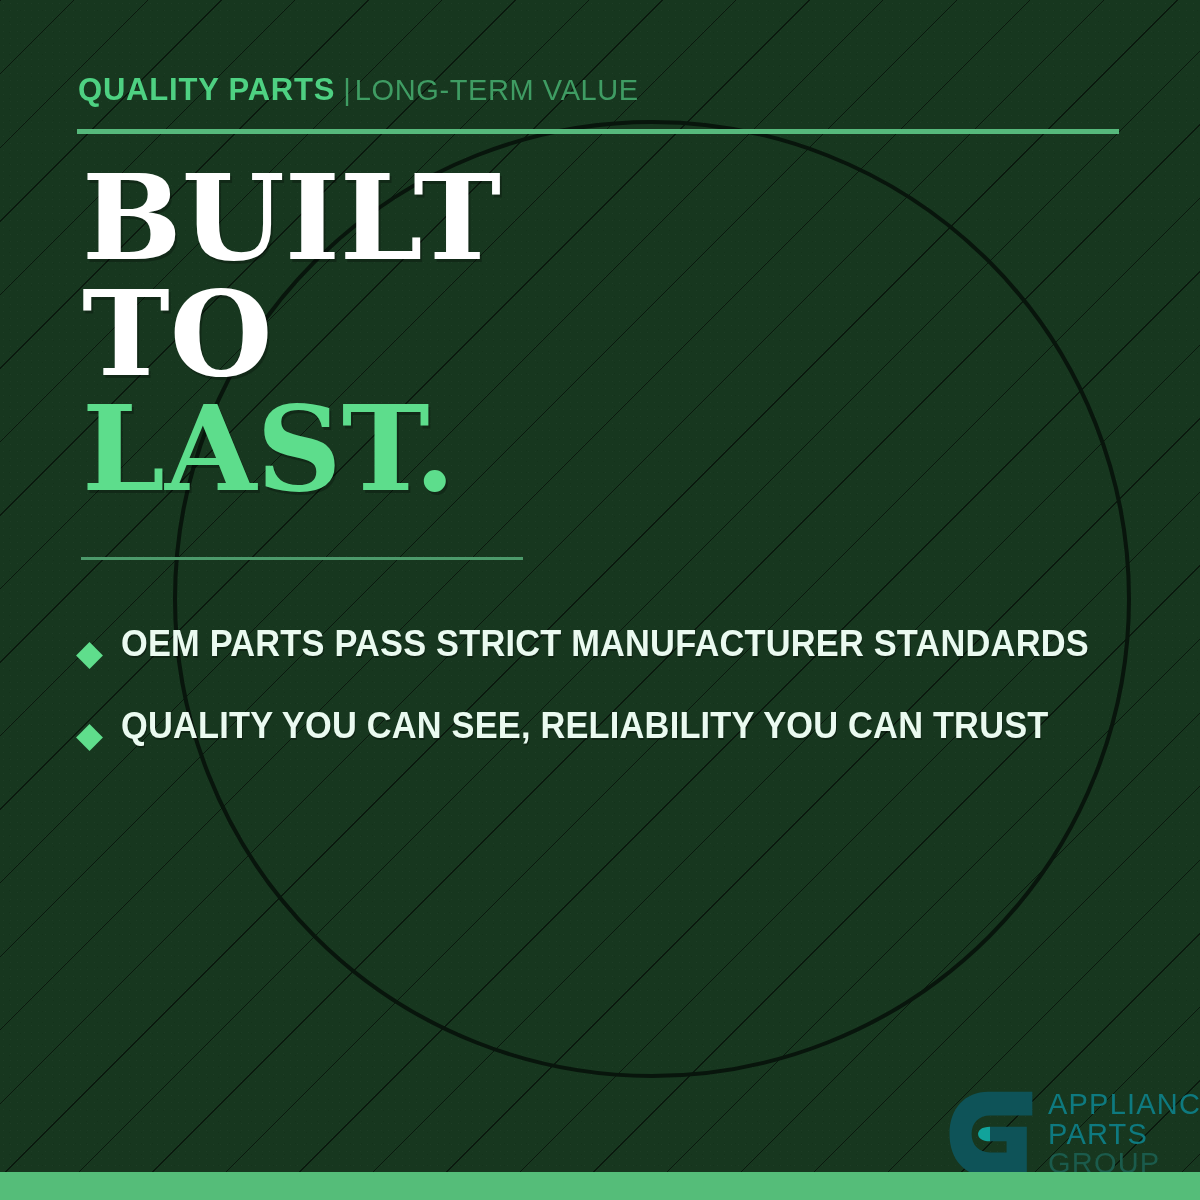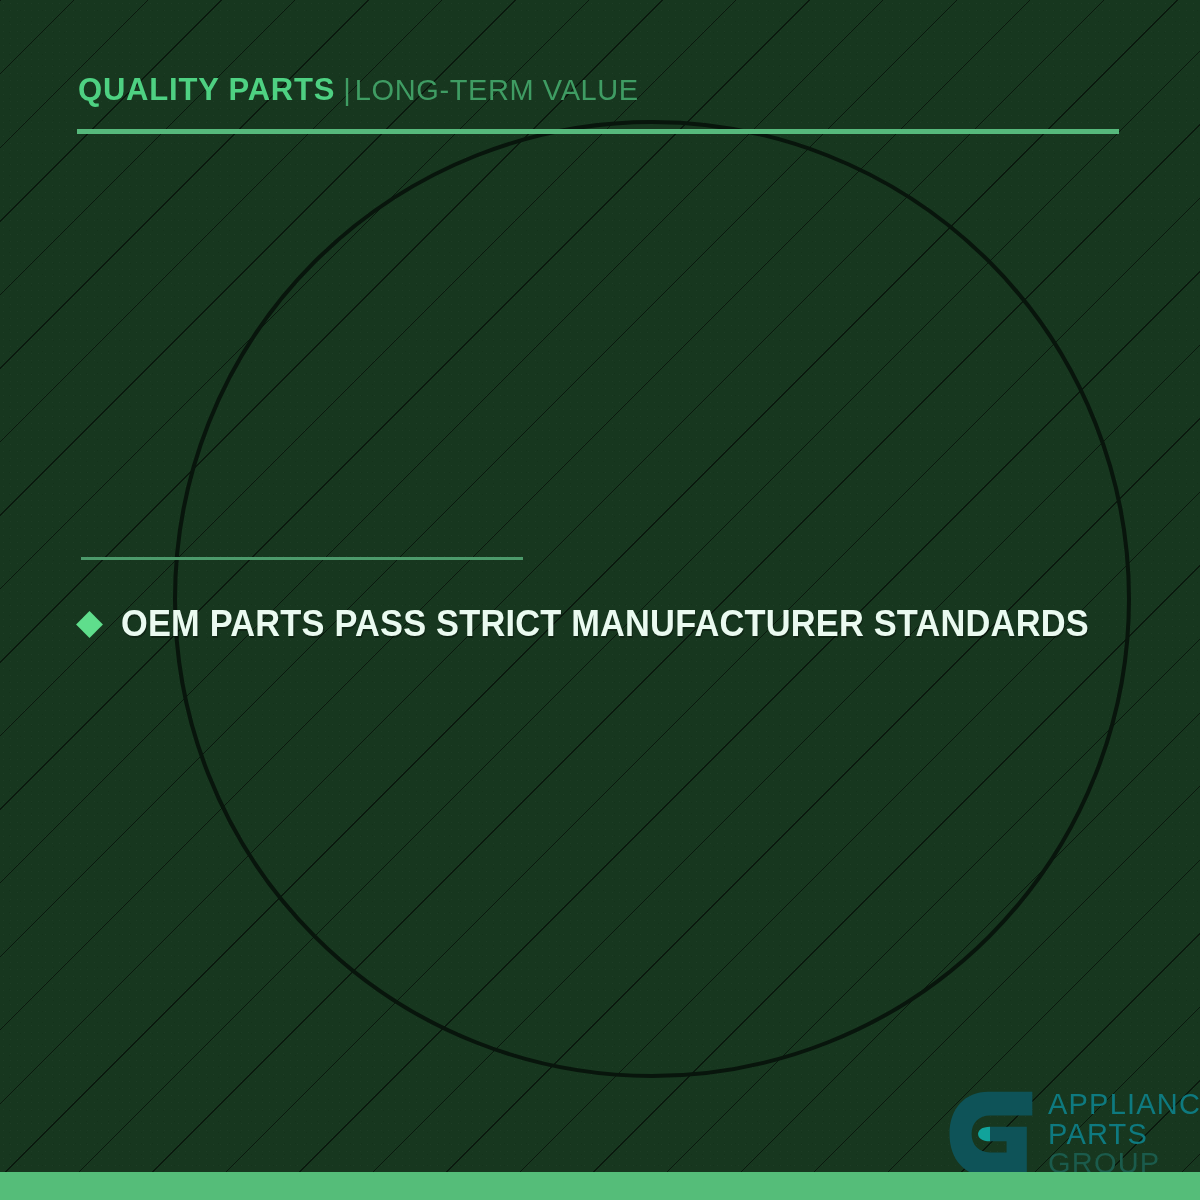--- a/index.html
+++ b/index.html
@@ -119,21 +119,21 @@
 
   
   .bullets {
     position: absolute;
     left: 80px;
     top: 583px;
     width: 1070px;
   }
   .bullet-row {
     display: flex;
-    align-items: center;
+    align-items: flex-end;
     height: 82px;
   }
   .diamond {
     width: 19px;
     height: 19px;
     background: #5fde8c;
     transform: rotate(45deg);
     flex: 0 0 auto;
     margin-right: 22px;
   }
@@ -194,32 +194,41 @@
   <div class="bg-stripes"></div>
   <div class="bg-noise"></div>
   <div class="circle-outline"></div>
 
   <div class="eyebrow">
     <span class="kicker">QUALITY PARTS</span><span class="sep">|</span><span class="sub">LONG-TERM VALUE</span>
   </div>
 
   <div class="rule-top"></div>
 
+  <div class="headline">
+    <span class="ln">BUILT</span>
+    <span class="ln">TO</span>
+    <span class="ln accent">LAST.</span>
+  </div>
 
   <div class="rule-mid"></div>
 
   <div class="bullets">
 
     <div class="bullet-row">
       <span class="diamond"></span>
       <span class="bullet-text">OEM PARTS PASS STRICT MANUFACTURER STANDARDS</span>
     </div>
 
 
 
+    <div class="bullet-row">
+      <span class="diamond"></span>
+      <span class="bullet-text">QUALITY YOU CAN SEE, RELIABILITY YOU CAN TRUST</span>
+    </div>
 
   </div>
 
   <div class="logo">
     <svg class="logo-mark" viewBox="0 0 100 100">
       <path d="M96,4 L96,30 L50,30 C38,30 30,38 30,50 C30,62 38,70 50,70 L68,70 L68,58 L50,58 L50,42 L90,42 L90,96 L48,96 C23,96 6,78 6,50 C6,22 23,4 48,4 Z" fill="#0e5358"></path>
       <path d="M50,42 L50,58 C41,58 37,54 37,50 C37,46 41,42 50,42 Z" fill="#11a39b"></path>
     </svg>
     <div class="logo-words">
       <span class="w1">APPLIANCE</span>

